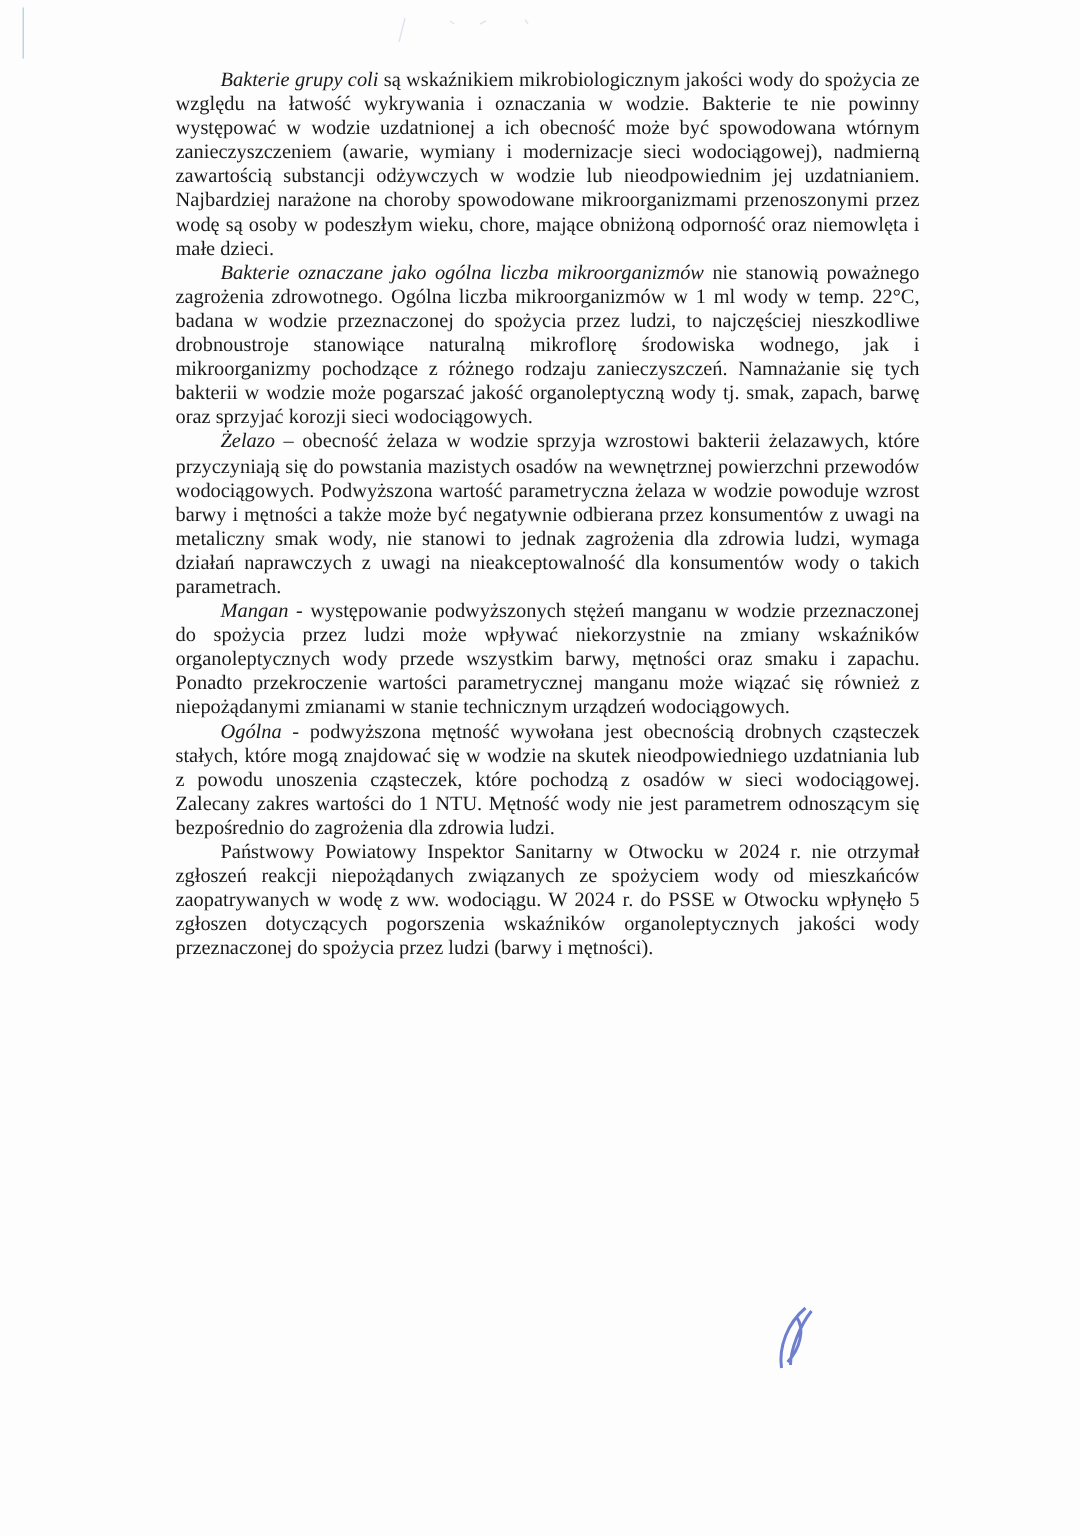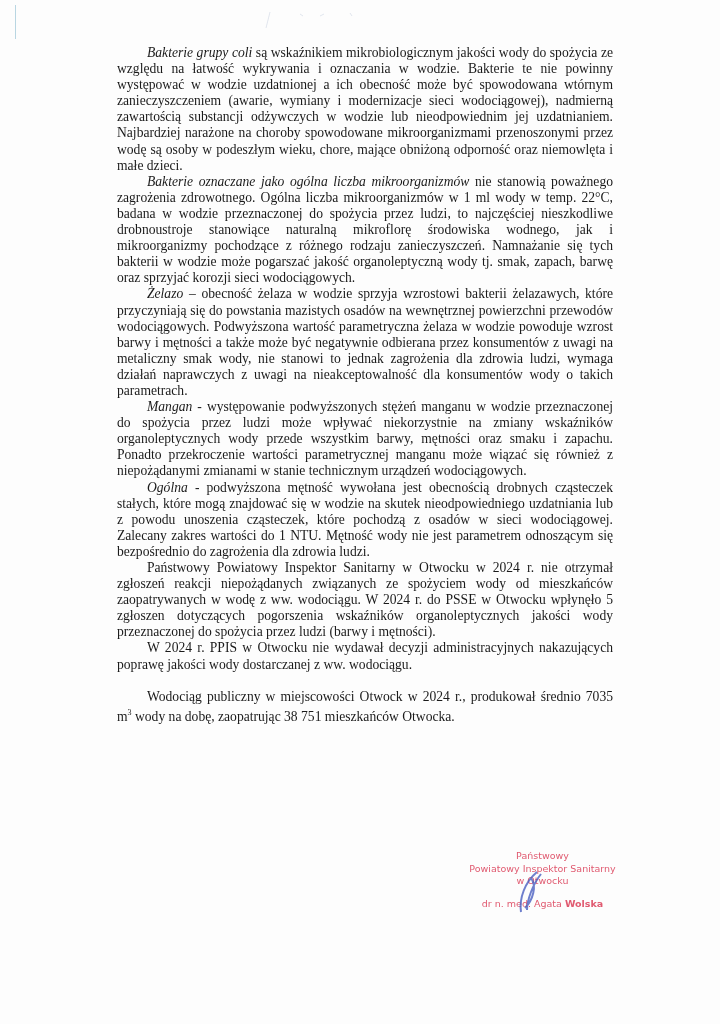--- a/index.html
+++ b/index.html
@@ -30,27 +30,19 @@
     <path d="M10 4 L6 20 M40 6 l3 2 M60 8 l4 -2 M90 5 l2 3" stroke="#8ea0c0" stroke-width="1" fill="none"></path>
   </svg>
 
   <div class="body-text">
     <p><i>Bakterie grupy coli</i><span> są wskaźnikiem mikrobiologicznym jakości wody do spożycia ze względu na łatwość wykrywania i oznaczania w wodzie. Bakterie te nie powinny występować w wodzie uzdatnionej a ich obecność może być spowodowana wtórnym zanieczyszczeniem (awarie, wymiany i modernizacje sieci wodociągowej), nadmierną zawartością substancji odżywczych w wodzie lub nieodpowiednim jej uzdatnianiem. Najbardziej narażone na choroby spowodowane mikroorganizmami przenoszonymi przez wodę są osoby w podeszłym wieku, chore, mające obniżoną odporność oraz niemowlęta i małe dzieci.</span></p>
     <p><i>Bakterie oznaczane jako ogólna liczba mikroorganizmów</i><span> nie stanowią poważnego zagrożenia zdrowotnego. Ogólna liczba mikroorganizmów w 1 ml wody w temp. 22°C, badana w wodzie przeznaczonej do spożycia przez ludzi, to najczęściej nieszkodliwe drobnoustroje stanowiące naturalną mikroflorę środowiska wodnego, jak i mikroorganizmy pochodzące z różnego rodzaju zanieczyszczeń. Namnażanie się tych bakterii w wodzie może pogarszać jakość organoleptyczną wody tj. smak, zapach, barwę oraz sprzyjać korozji sieci wodociągowych.</span></p>
     <p><i>Żelazo</i><span> – obecność żelaza w wodzie sprzyja wzrostowi bakterii żelazawych, które przyczyniają się do powstania mazistych osadów na wewnętrznej powierzchni przewodów wodociągowych. Podwyższona wartość parametryczna żelaza w wodzie powoduje wzrost barwy i mętności a także może być negatywnie odbierana przez konsumentów z uwagi na metaliczny smak wody, nie stanowi to jednak zagrożenia dla zdrowia ludzi, wymaga działań naprawczych z uwagi na nieakceptowalność dla konsumentów wody o takich parametrach.</span></p>
     <p><i>Mangan</i><span> - występowanie podwyższonych stężeń manganu w wodzie przeznaczonej do spożycia przez ludzi może wpływać niekorzystnie na zmiany wskaźników organoleptycznych wody przede wszystkim barwy, mętności oraz smaku i zapachu. Ponadto przekroczenie wartości parametrycznej manganu może wiązać się również z niepożądanymi zmianami w stanie technicznym urządzeń wodociągowych.</span></p>
     <p><i>Ogólna</i><span> - podwyższona mętność wywołana jest obecnością drobnych cząsteczek stałych, które mogą znajdować się w wodzie na skutek nieodpowiedniego uzdatniania lub z powodu unoszenia cząsteczek, które pochodzą z osadów w sieci wodociągowej. Zalecany zakres wartości do 1 NTU. Mętność wody nie jest parametrem odnoszącym się bezpośrednio do zagrożenia dla zdrowia ludzi.</span></p>
     <p><span>Państwowy Powiatowy Inspektor Sanitarny w Otwocku w 2024 r.  nie otrzymał zgłoszeń reakcji niepożądanych związanych ze spożyciem wody od mieszkańców zaopatrywanych w wodę z ww. wodociągu. W 2024 r. do  PSSE w Otwocku wpłynęło 5 zgłoszen dotyczących pogorszenia wskaźników organoleptycznych jakości wody przeznaczonej do spożycia przez ludzi (barwy i mętności).</span></p>
-    <p><span>W 2024 r. PPIS w Otwocku nie wydawał decyzji administracyjnych nakazujących poprawę jakości wody dostarczanej z ww. wodociągu.</span></p>
-    <p class="gap"><span>Wodociąg publiczny w miejscowości Otwock w 2024 r., produkował średnio 7035 m</span><sup style="font-size:8px">3</sup><span> wody na dobę, zaopatrując 38 751 mieszkańców Otwocka.</span></p>
   </div>
 
-  <div class="signature">
-    <div>Państwowy</div>
-    <div>Powiatowy Inspektor Sanitarny</div>
-    <div>w Otwocku</div>
-    <div class="name"><span>dr n. med. Agata </span><b>Wolska</b></div>
-  </div>
   <svg class="sig-scribble" viewBox="0 0 30 45">
     <path d="M22 2 C 10 12, 4 28, 6 42 M26 4 C 18 14, 12 30, 12 40 M16 8 C 22 16, 18 30, 10 38" stroke="#4a5fc0" stroke-width="2" fill="none" opacity="0.8"></path>
   </svg>
 
 </div>
 
 </body></html>

